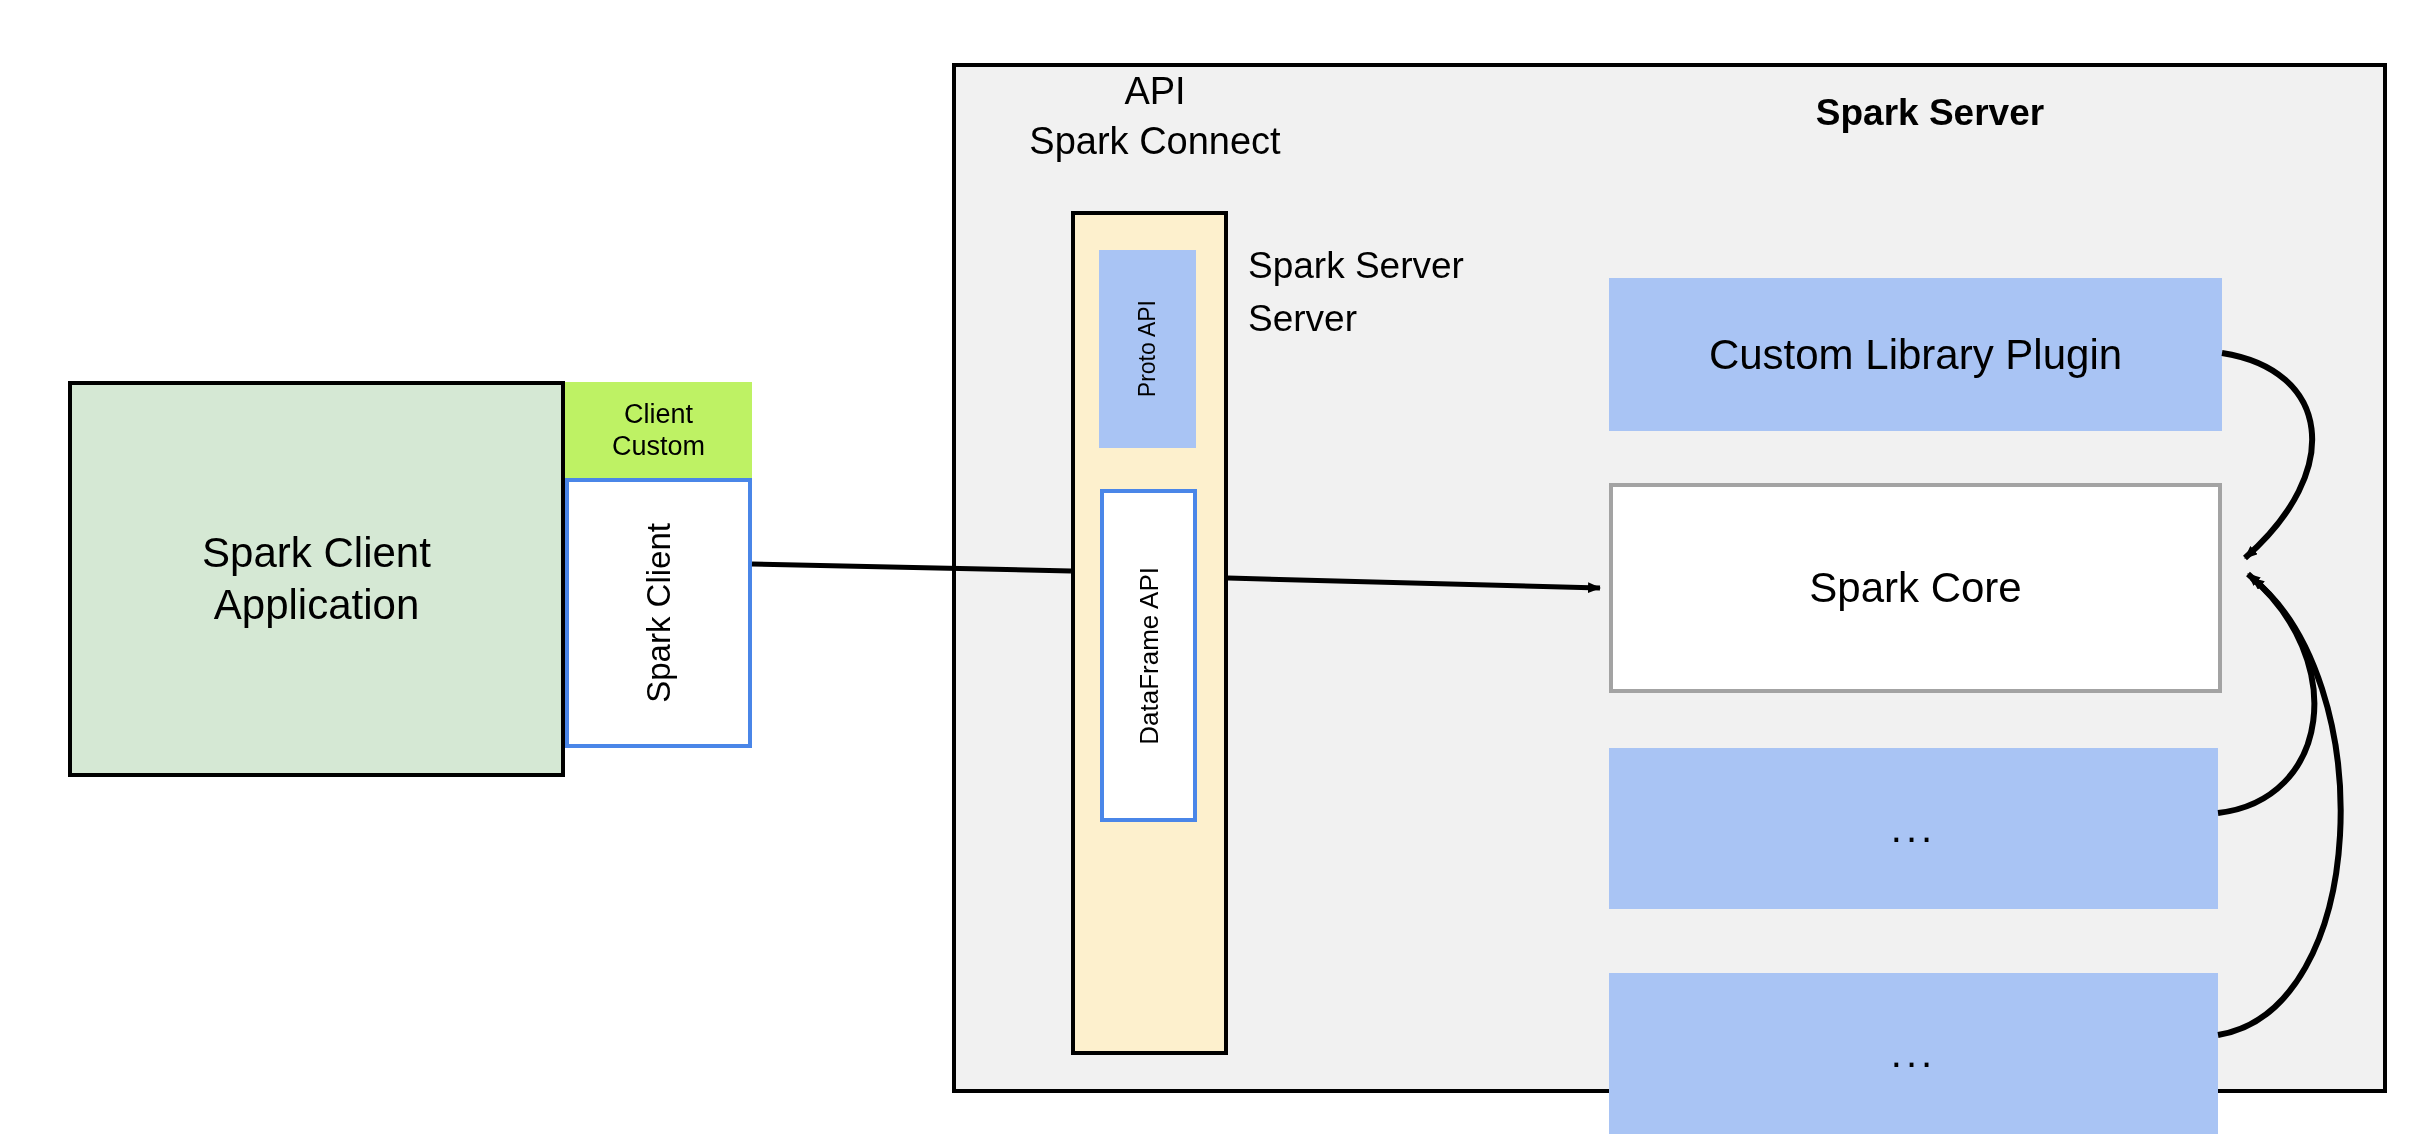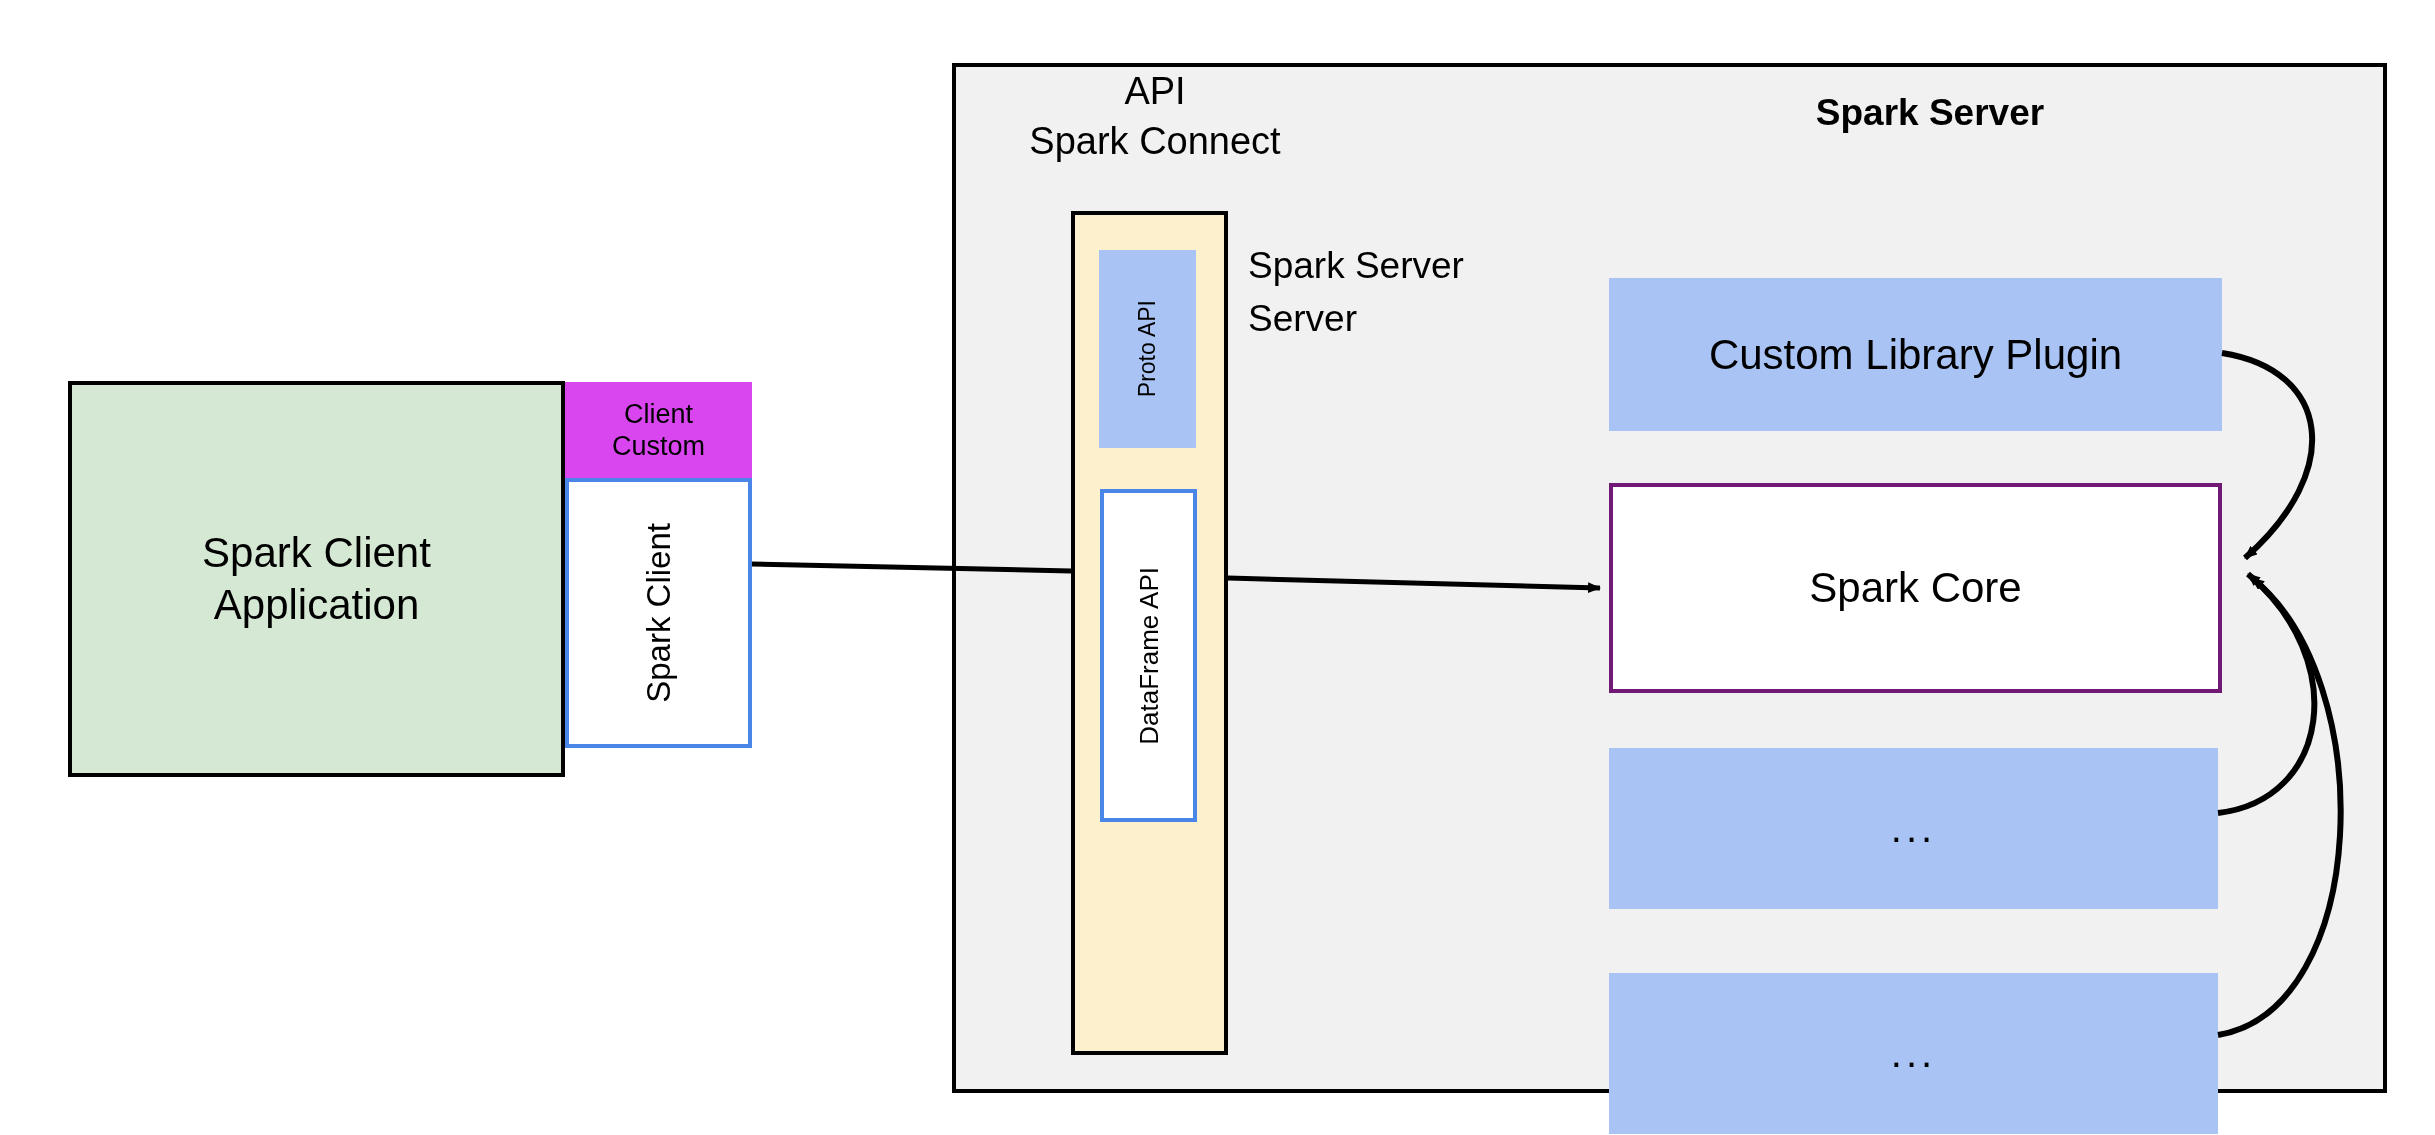--- a/index.html
+++ b/index.html
@@ -12,21 +12,21 @@
   .box{position:absolute;box-sizing:border-box;display:flex;
        align-items:center;justify-content:center;text-align:center;}
 
   
   #client-app{left:68px;top:381px;width:497px;height:396px;
       background:#d5e8d4;border:4px solid #000000;
       font-size:42px;line-height:1.25;}
 
   
   #client-package{left:565px;top:382px;width:187px;height:96px;
-      background:#d946ef;font-size:27px;line-height:1.2;}
+      background:#bef264;font-size:27px;line-height:1.2;}
 
   
   #spark-client{left:565px;top:478px;width:187px;height:270px;
       background:#ffffff;border:4px solid #4a86e8;}
   #spark-client .vlabel{font-size:33px;}
 
   
   #server-panel{left:952px;top:63px;width:1435px;height:1030px;
       background:#f1f1f1;border:4px solid #000000;}
 
@@ -56,21 +56,21 @@
 
   
   .vlabel{writing-mode:vertical-rl;transform:rotate(180deg);
           white-space:nowrap;line-height:1;}
 
   
   #custom-plugin{left:1609px;top:278px;width:613px;height:153px;
       background:#a9c4f4;font-size:42px;}
 
   #spark-core{left:1609px;top:483px;width:613px;height:210px;
-      background:#ffffff;border:4px solid #701a75;font-size:42px;}
+      background:#ffffff;border:4px solid #a3a3a3;font-size:42px;}
 
   #dots-1{left:1609px;top:748px;width:609px;height:161px;
       background:#a9c4f4;font-size:40px;letter-spacing:4px;}
 
   #dots-2{left:1609px;top:973px;width:609px;height:161px;
       background:#a9c4f4;font-size:40px;letter-spacing:4px;}
 
   #edges{position:absolute;left:0;top:0;width:2435px;height:1135px;
          pointer-events:none;}
 </style>

